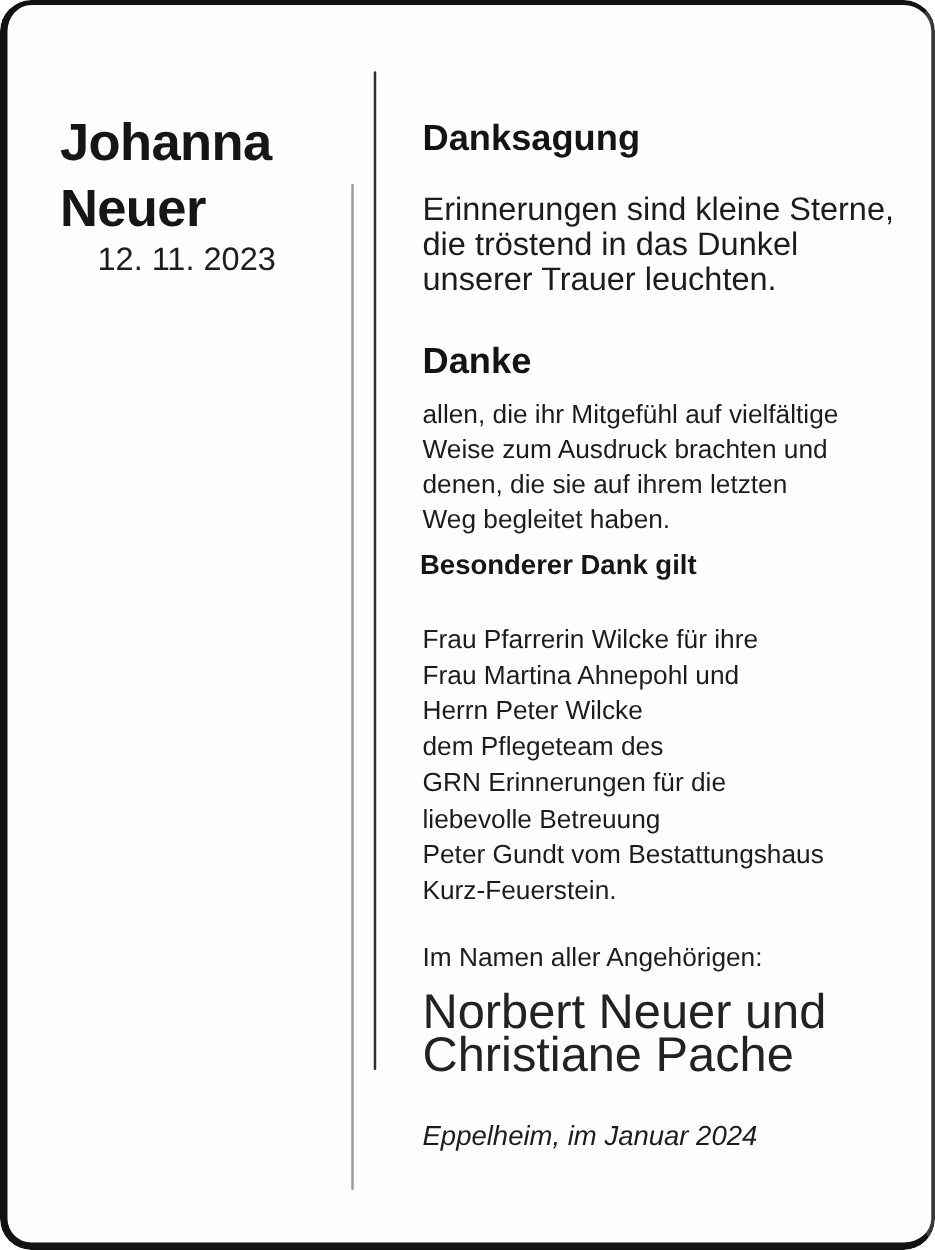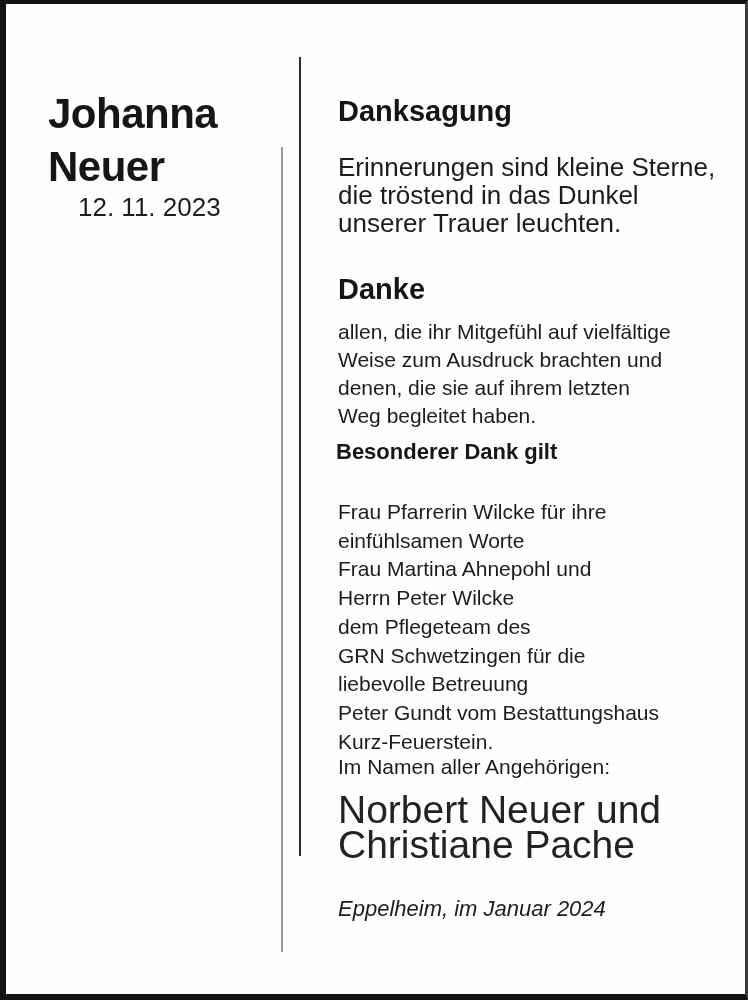--- a/index.html
+++ b/index.html
@@ -1,15 +1,15 @@
 <!DOCTYPE html>
 <html><head>
 <meta charset="utf-8">
 <style>
-  * { margin: 0; padding: 0; box-sizing: border-box; }
+  * { margin: 0; padding: 0; box-sizing: border-box; border-radius: 25px; }
   html, body { background: #ffffff; }
   body {
     width: 748px; height: 1000px;
     font-family: "Liberation Sans", "DejaVu Sans", sans-serif;
     color: #1c1c1c;
     position: relative;
     overflow: hidden;
   }
   .card {
     position: absolute;
@@ -119,25 +119,24 @@
     <div>allen, die ihr Mitgefühl auf vielfältige</div>
     <div>Weise zum Ausdruck brachten und</div>
     <div>denen, die sie auf ihrem letzten</div>
     <div>Weg begleitet haben.</div>
   </div>
 
   <div class="abs special-heading">Besonderer Dank gilt</div>
 
   <div class="abs special-list">
     <div>Frau Pfarrerin Wilcke für ihre</div>
-    <div>einfühlsamen Worte</div>
     <div>Frau Martina Ahnepohl und</div>
     <div>Herrn Peter Wilcke</div>
     <div>dem Pflegeteam des</div>
-    <div>GRN Schwetzingen für die</div>
+    <div>GRN Erinnerungen für die</div>
     <div>liebevolle Betreuung</div>
     <div>Peter Gundt vom Bestattungshaus</div>
     <div>Kurz-Feuerstein.</div>
   </div>
 
   <div class="abs closing">Im Namen aller Angehörigen:</div>
 
   <div class="abs family-names">
     <div>Norbert Neuer und</div>
     <div>Christiane Pache</div>

